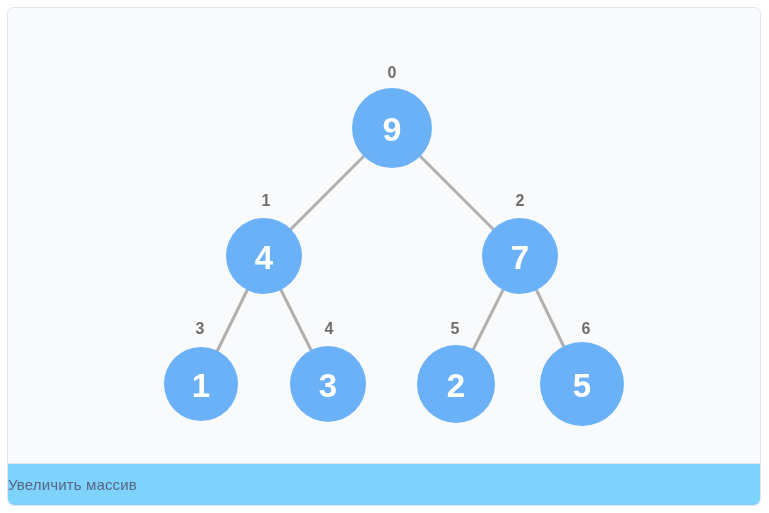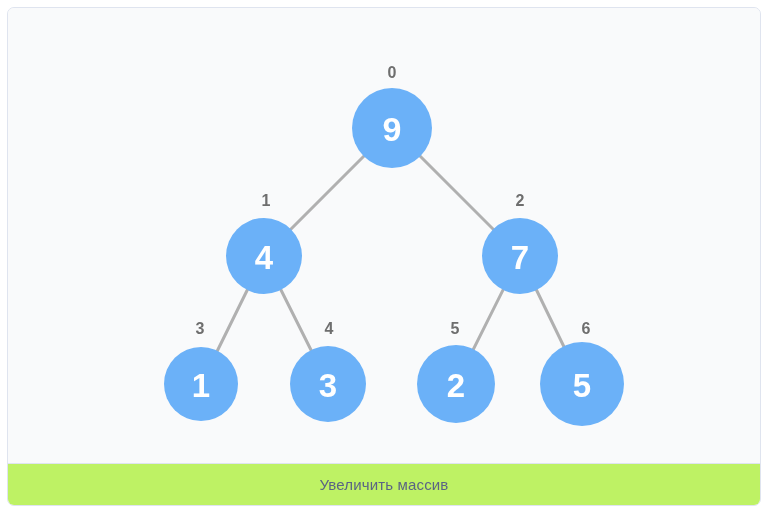--- a/index.html
+++ b/index.html
@@ -49,25 +49,25 @@
     top: 0;
     width: 752px;
     height: 457px;
     display: block;
   }
 
   
   .footer {
     flex: 0 0 41px;
     height: 41px;
-    background: #bef264;
+    background: #7dd3fc;
     border-top: 1px solid #dfe4ef;
     display: flex;
     align-items: center;
-    justify-content: center;
+    justify-content: flex-start;
     cursor: pointer;
     user-select: none;
   }
 
   .footer-label {
     font-family: "Liberation Sans", "DejaVu Sans", sans-serif;
     font-size: 15px;
     color: #5a6484;
     letter-spacing: 0.15px;
     line-height: 1;

